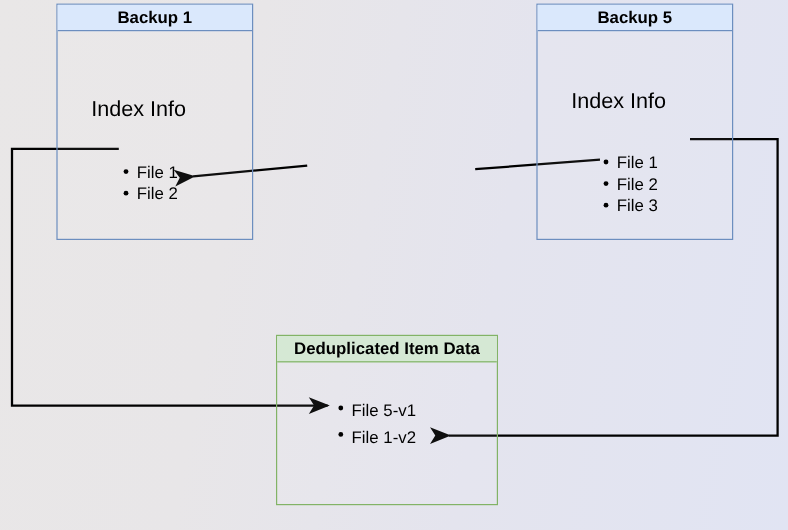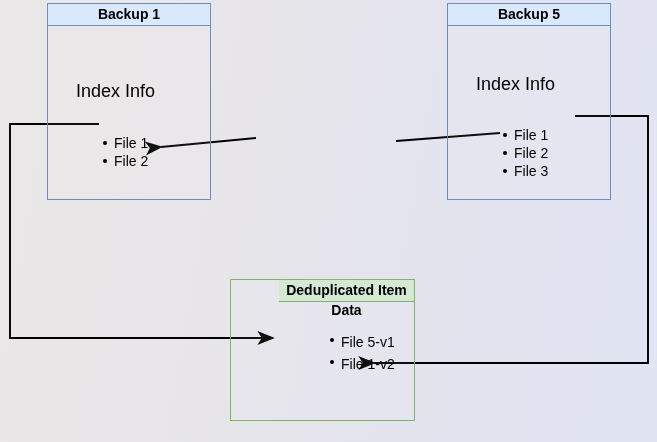--- a/index.html
+++ b/index.html
@@ -138,21 +138,21 @@
     <div class="node-body">
       <div class="index-title" style="left:28px; top:48px;">Index Info</div>
       <ul class="file-list" style="left:52px; top:100px;">
         <li>File 1</li>
         <li>File 2</li>
         <li>File 3</li>
       </ul>
     </div>
   </div>
 
-  <div class="node green" style="left:230px; top:279px; width:185px; height:142px;padding-left:48px;">
+  <div class="node green" style="left:230px; top:279px; width:185px; height:142px;">
     <div class="node-header">Deduplicated Item Data</div>
     <div class="node-body">
       <ul class="file-list" style="left:48px; top:29px; line-height:22px;">
         <li style="line-height:22px;">File 5-v1</li>
         <li style="line-height:22px;">File 1-v2</li>
       </ul>
     </div>
   </div>
 
 

